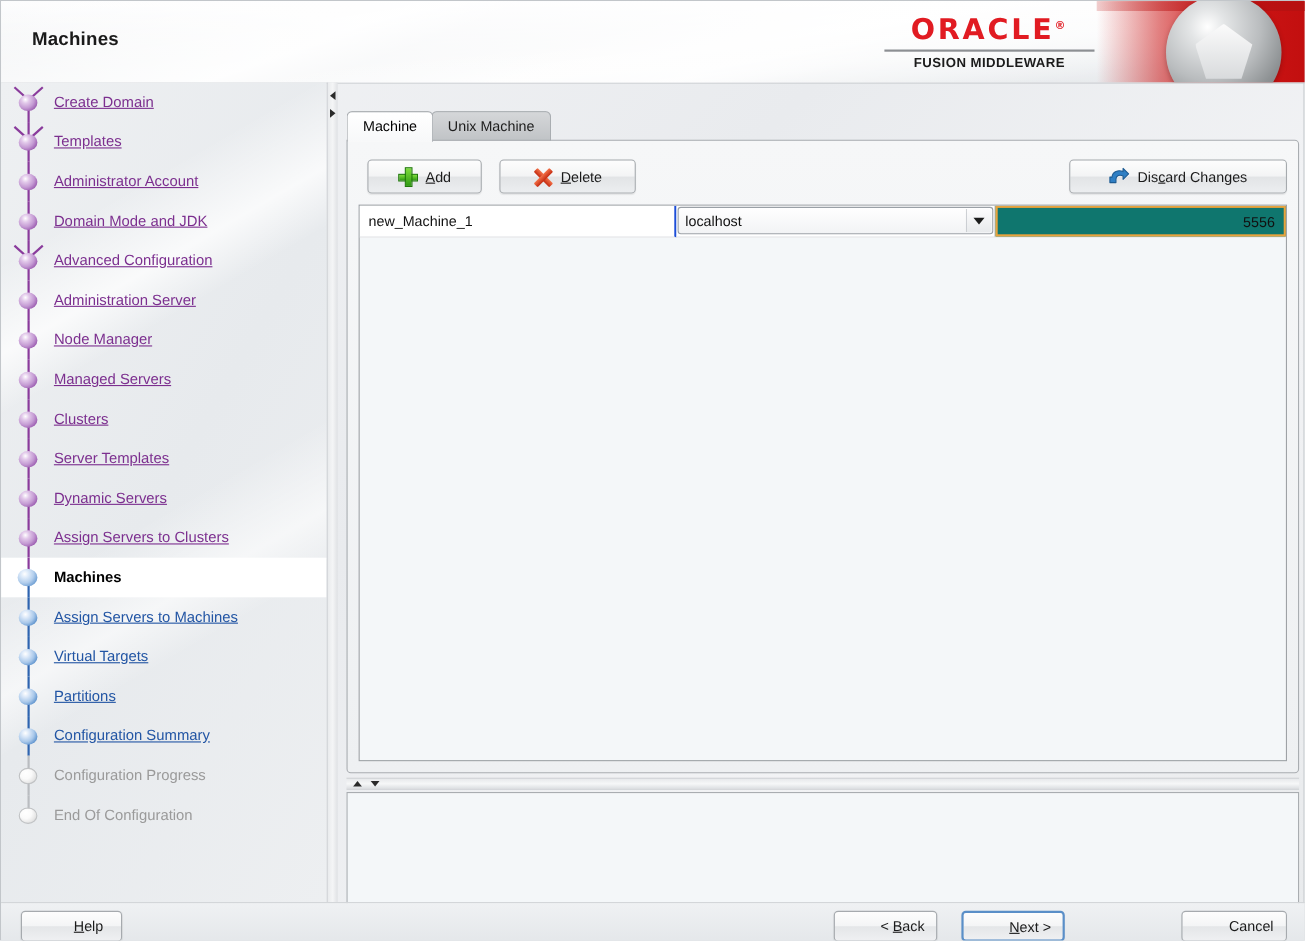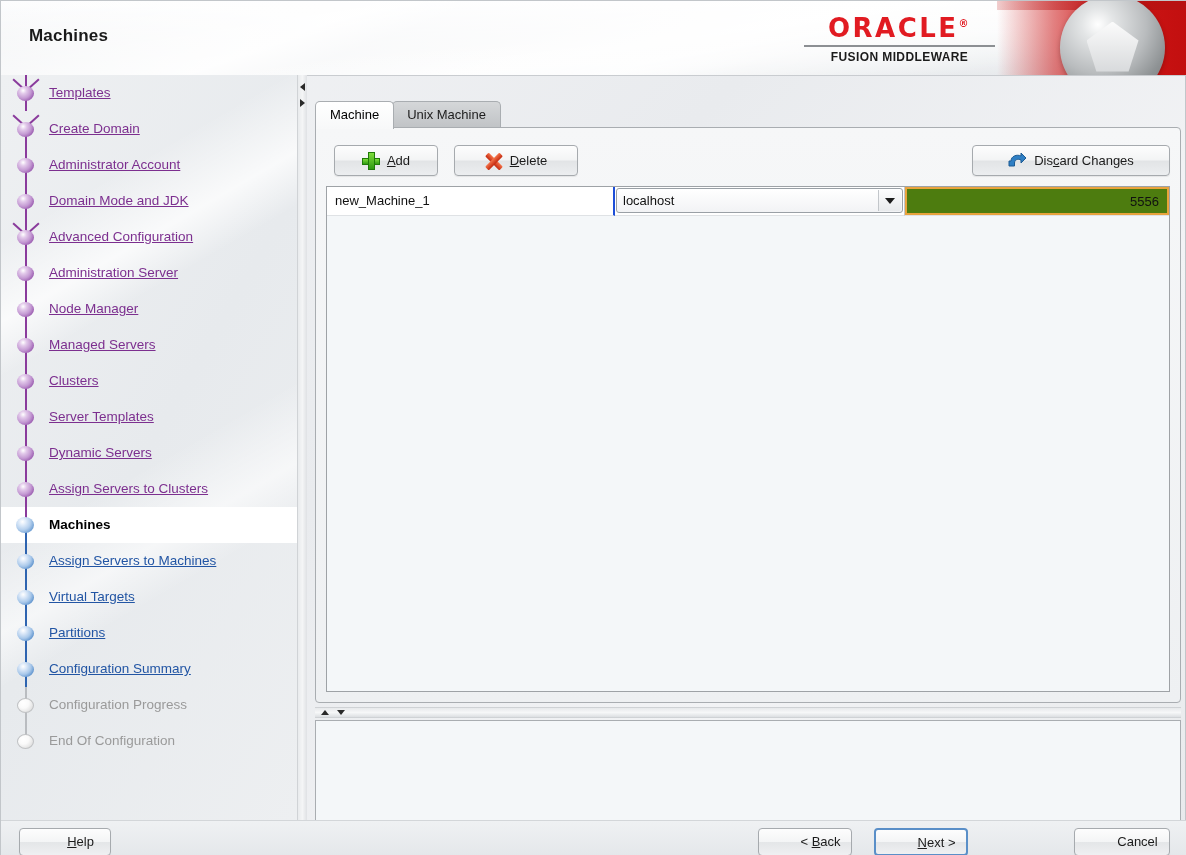--- a/index.html
+++ b/index.html
@@ -270,21 +270,21 @@
   }
   .combo .arrow-btn .caret {
     width:0;height:0;border-left:5px solid transparent;border-right:5px solid transparent;border-top:6px solid #1c1c1c;
   }
   .cell-port {
     background:#fff; border-bottom:1px solid #dfe2e5;
     display:flex; align-items:center; justify-content:flex-end;
   }
   .cell-port .focusbox {
     position:absolute; left:0; top:0; right:0; bottom:0;
-    border: 2px solid #e8a33d; box-sizing:border-box; background:#4d7c0f;
+    border: 2px solid #e8a33d; box-sizing:border-box; background:#0f766e;
     display:flex; align-items:center; justify-content:flex-end;
   }
   .cell-port .focusbox span { padding-right: 8px; font-size: 13px; color:#111; }
 
   
   #hsplit {
     position:absolute; left: 8px; top: 626px; width: 866px; height: 11px;
     background: linear-gradient(to bottom,#e7e9eb,#f6f7f8,#dcdfe2);
     border-top: 1px solid #cfd2d5; border-bottom: 1px solid #cfd2d5;
     box-sizing: border-box;
@@ -338,28 +338,28 @@
       <div class="rule"></div>
       <div class="sub">FUSION MIDDLEWARE</div>
     </div>
 
     <div id="fm-orb">
       <div class="pent"></div>
     </div>
   </div>
 
   <div id="nav">
+      <div class="nav-item first"><span class="line"></span><span class="wings">
+          <i class="l"></i>
+          <i class="r"></i>
+        </span><span class="node"></span><span class="lbl">Create Domain</span></div>
       <div class="nav-item"><span class="line"></span><span class="wings">
           <i class="l"></i>
           <i class="r"></i>
         </span><span class="node"></span><span class="lbl">Templates</span></div>
-      <div class="nav-item first"><span class="line"></span><span class="wings">
-          <i class="l"></i>
-          <i class="r"></i>
-        </span><span class="node"></span><span class="lbl">Create Domain</span></div>
       <div class="nav-item"><span class="line"></span><span class="node"></span><span class="lbl">Administrator Account</span></div>
       <div class="nav-item"><span class="line"></span><span class="node"></span><span class="lbl">Domain Mode and JDK</span></div>
       <div class="nav-item"><span class="line"></span><span class="wings">
           <i class="l"></i>
           <i class="r"></i>
         </span><span class="node"></span><span class="lbl">Advanced Configuration</span></div>
       <div class="nav-item"><span class="line"></span><span class="node"></span><span class="lbl">Administration Server</span></div>
       <div class="nav-item"><span class="line"></span><span class="node"></span><span class="lbl">Node Manager</span></div>
       <div class="nav-item"><span class="line"></span><span class="node"></span><span class="lbl">Managed Servers</span></div>
       <div class="nav-item"><span class="line"></span><span class="node"></span><span class="lbl">Clusters</span></div>

